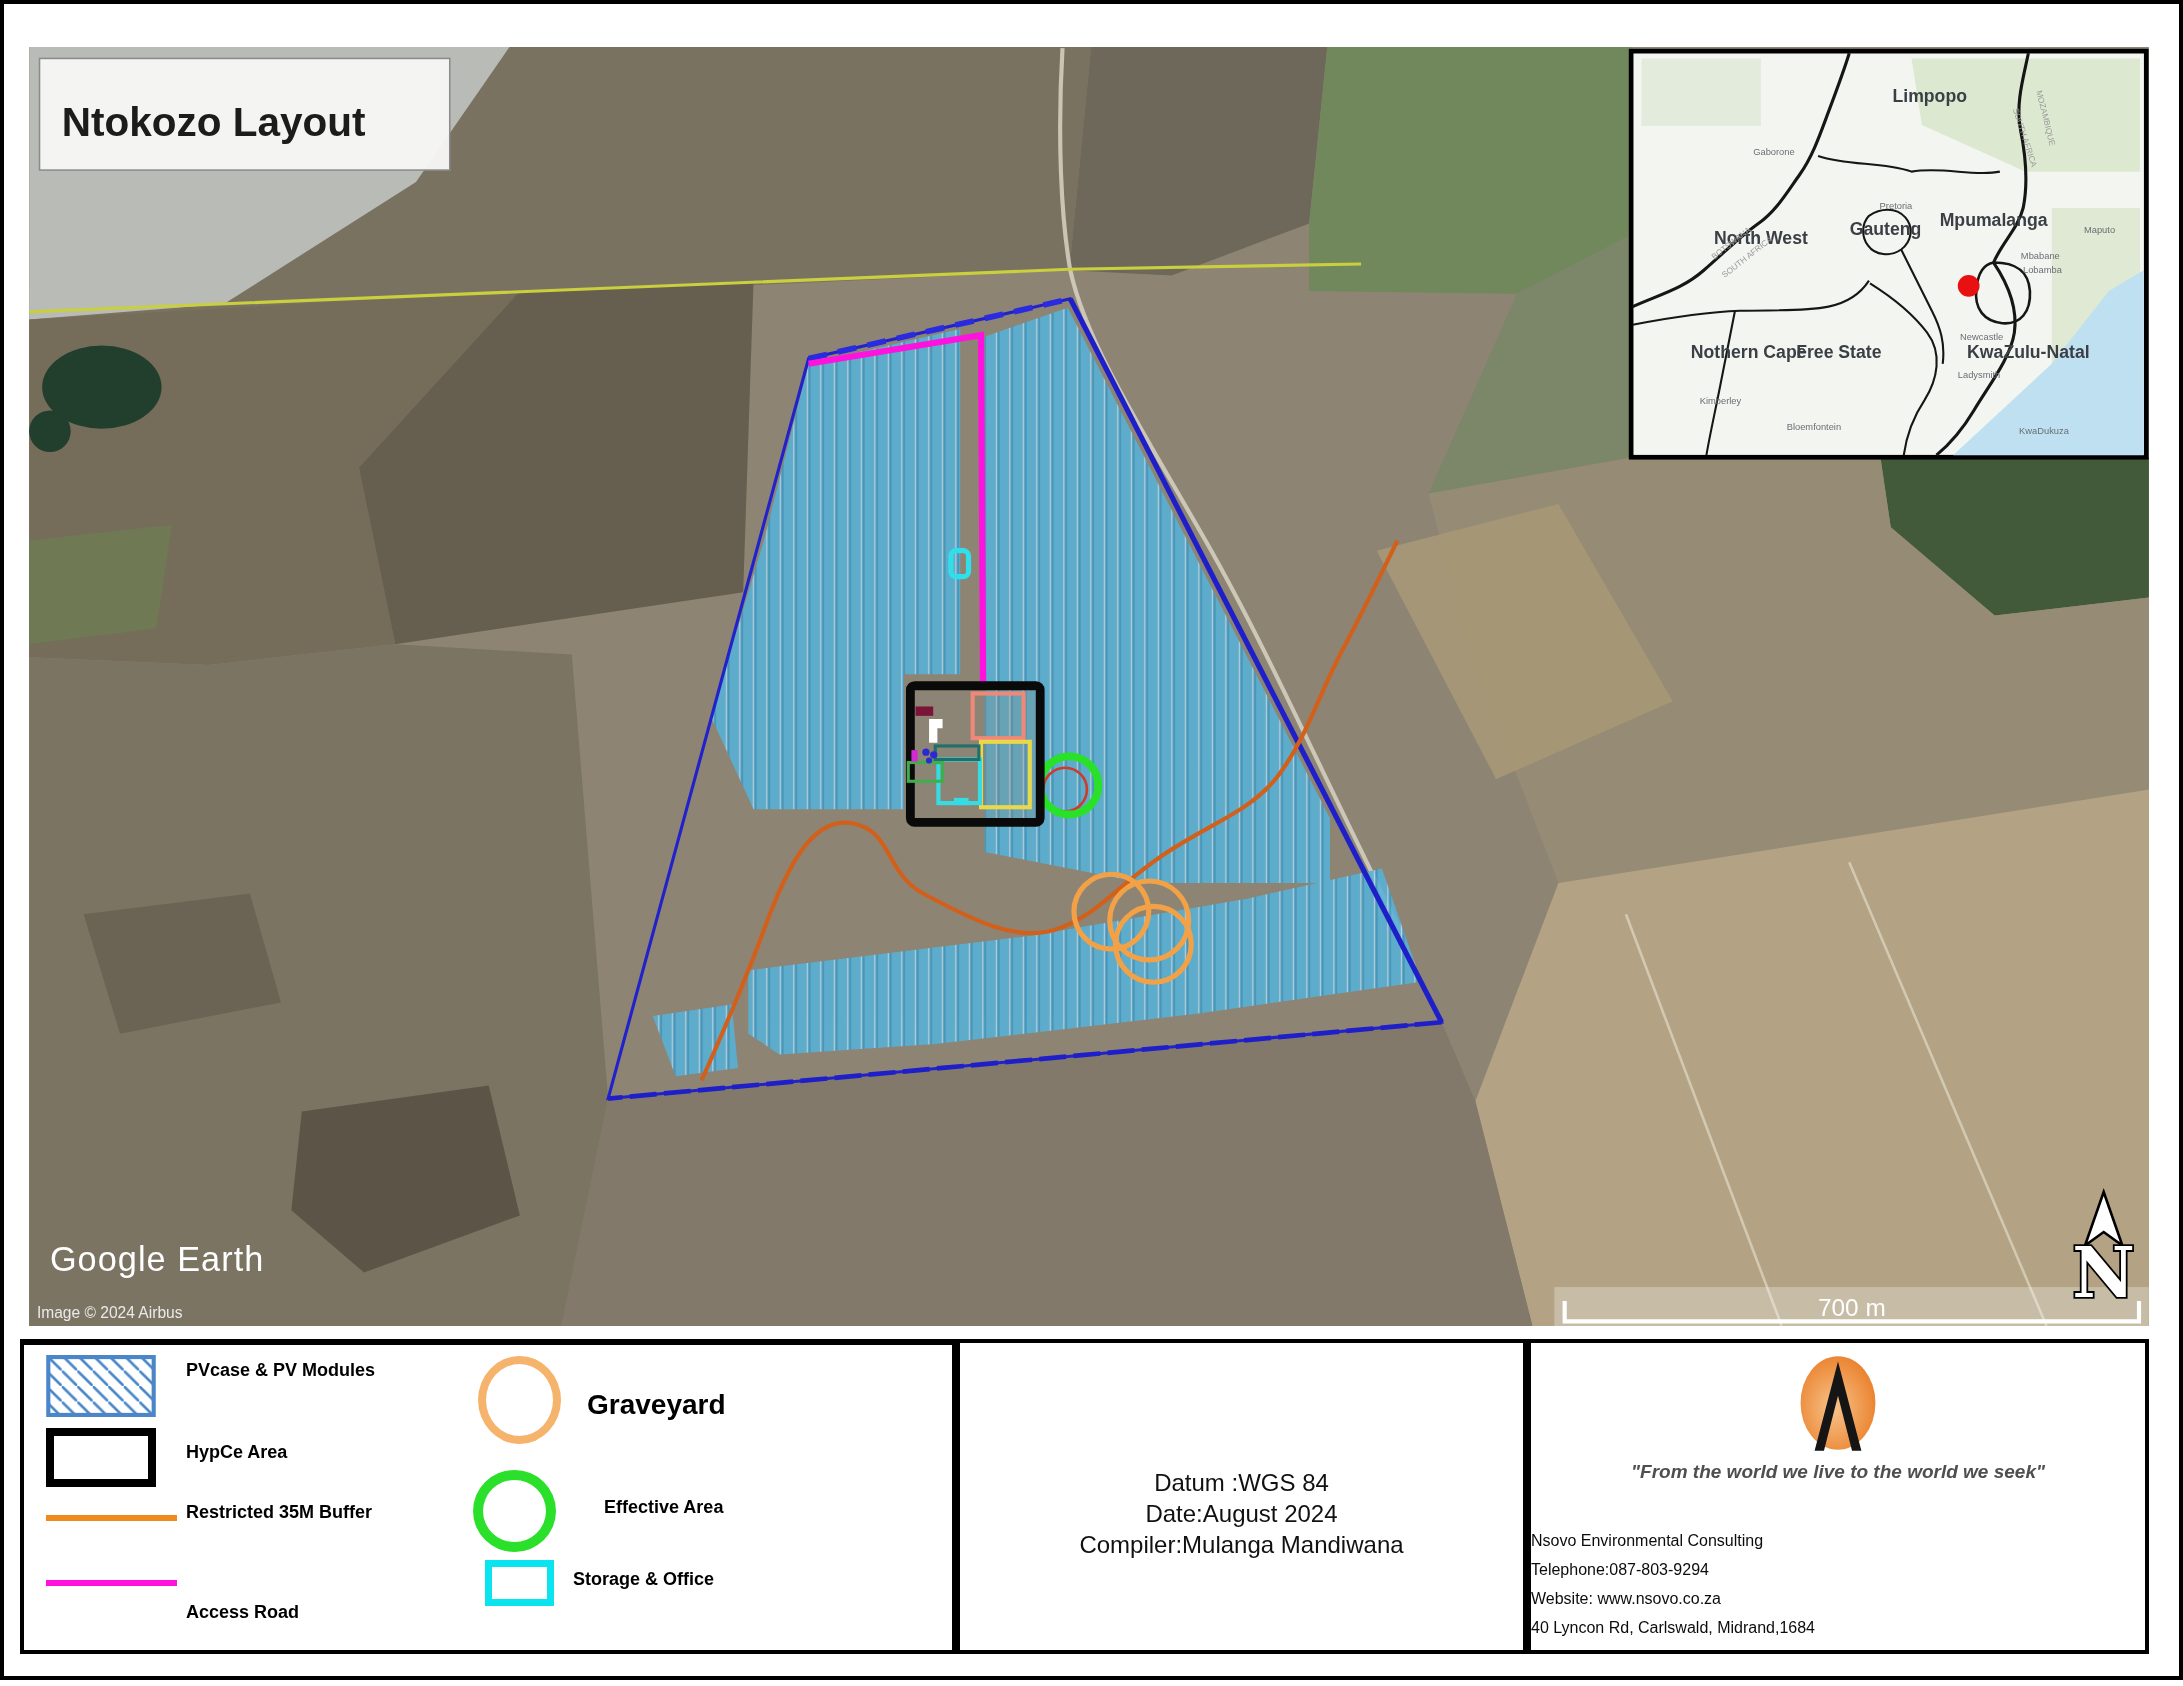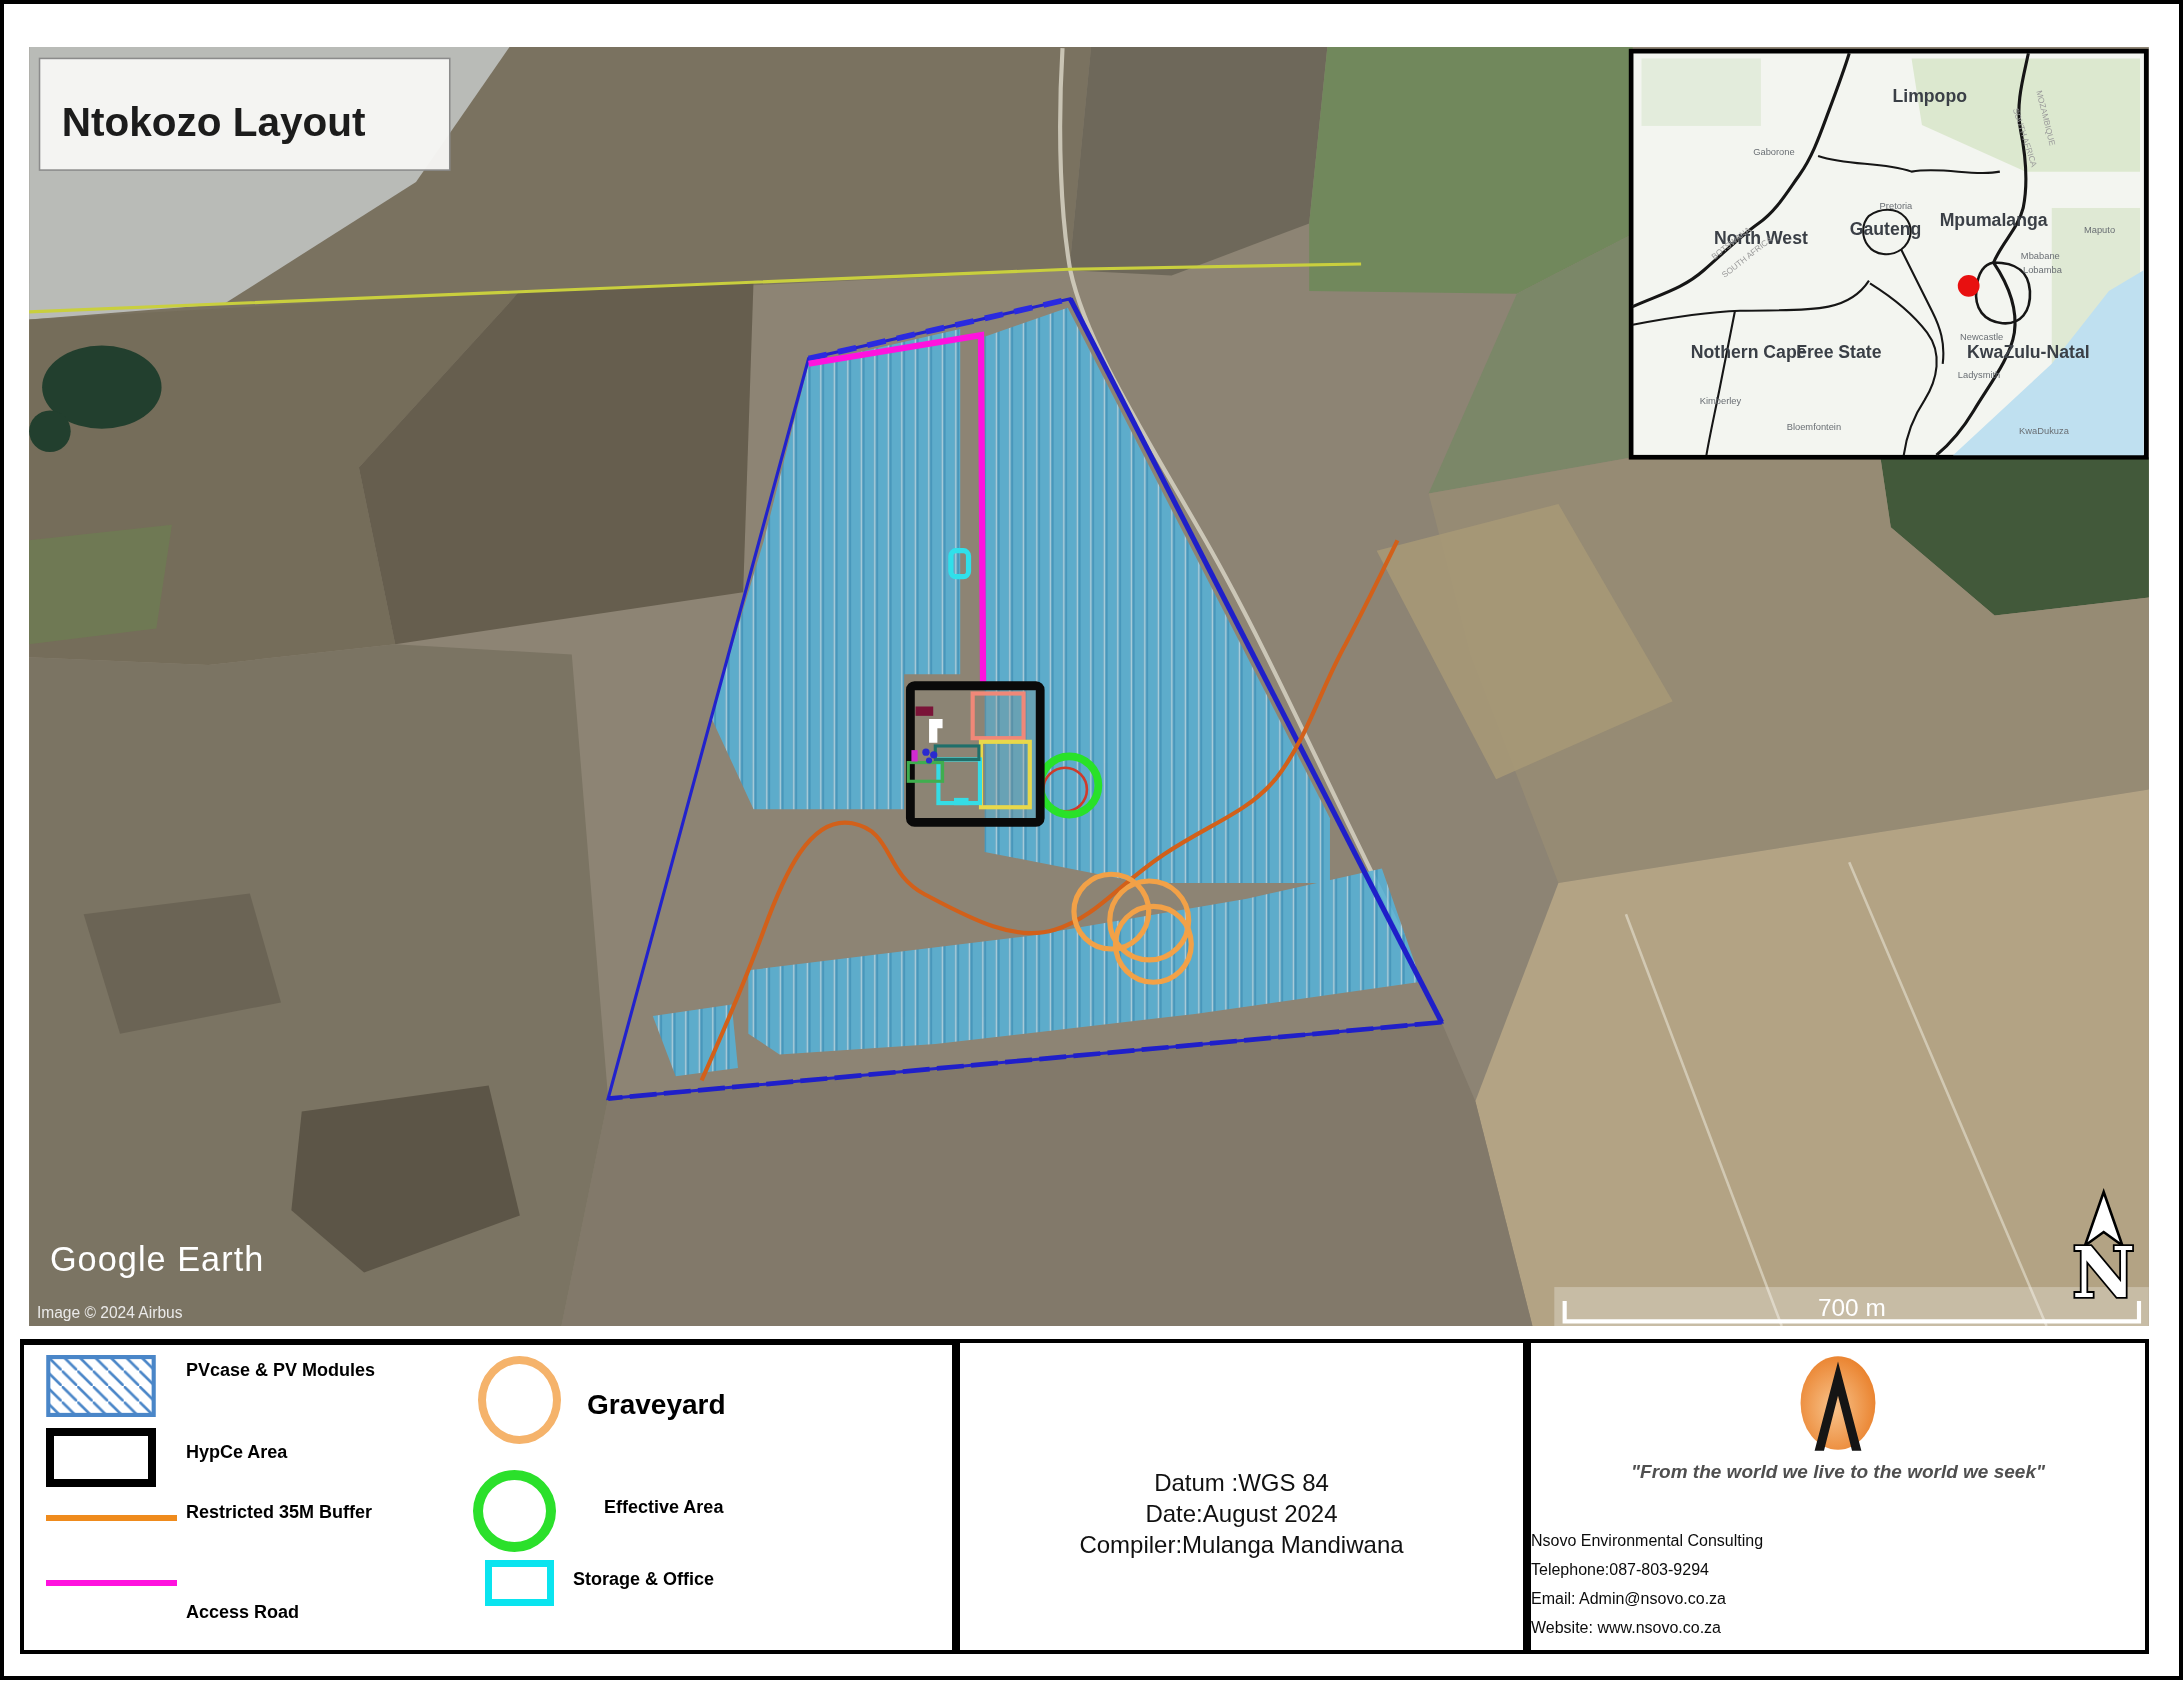--- a/index.html
+++ b/index.html
@@ -228,21 +228,21 @@
       <div class="logo-row">
         <svg width="78" height="98" viewBox="0 0 150 188">
           <ellipse cx="75" cy="94" rx="72" ry="90" fill="url(#og)"></ellipse>
           <path d="M75,14 L30,186 L48,186 L75,80 L102,186 L120,186 Z" fill="#151515"></path>
         </svg>
       </div>
       <div class="tagline">"From the world we live to the world we seek"</div>
       <div class="contact">
         <div>Nsovo Environmental Consulting</div>
         <div>Telephone:087-803-9294</div>
-        <div>Email: Admin@nsovo.co.za</div>
         <div>Website: www.nsovo.co.za</div>
+        <div>40 Lyncon Rd, Carlswald, Midrand,1684</div>
       </div>
     </div>
   </div>
 
   <div class="frame"></div>
 </div>
 
 
 </body></html>

